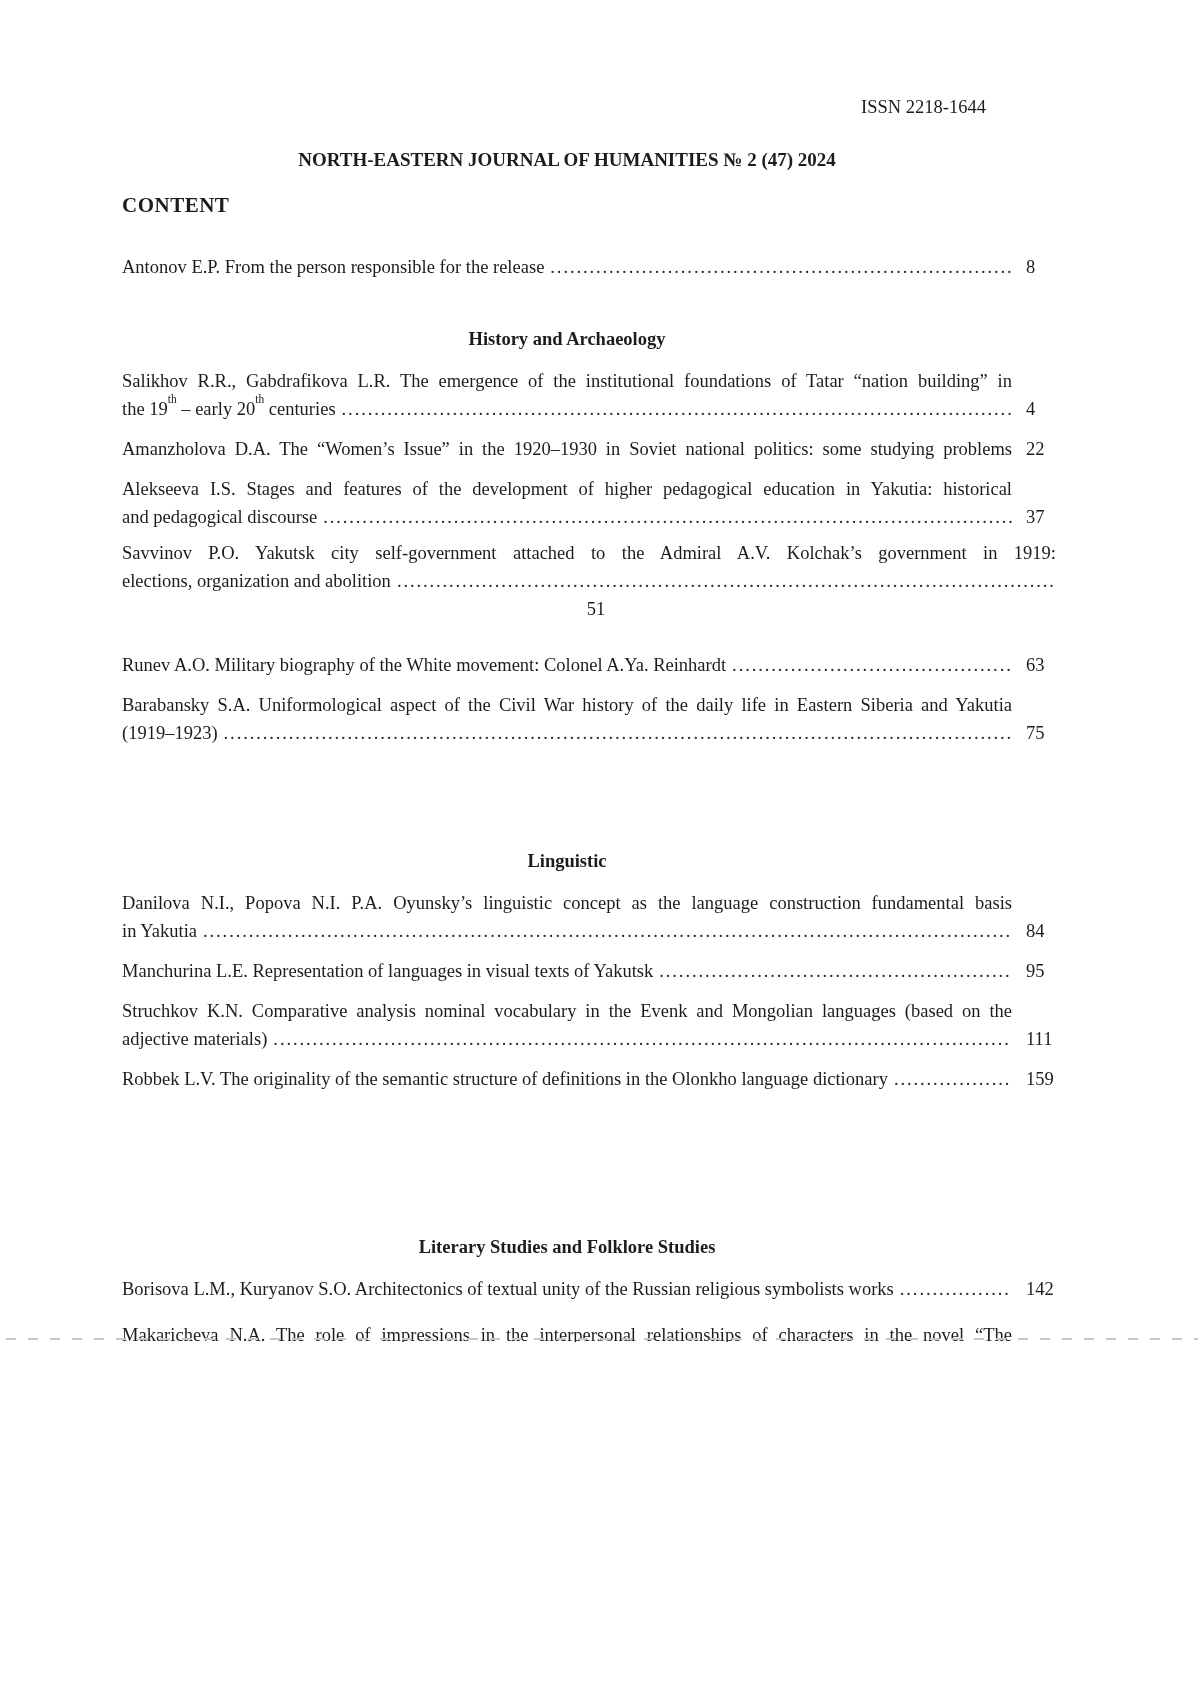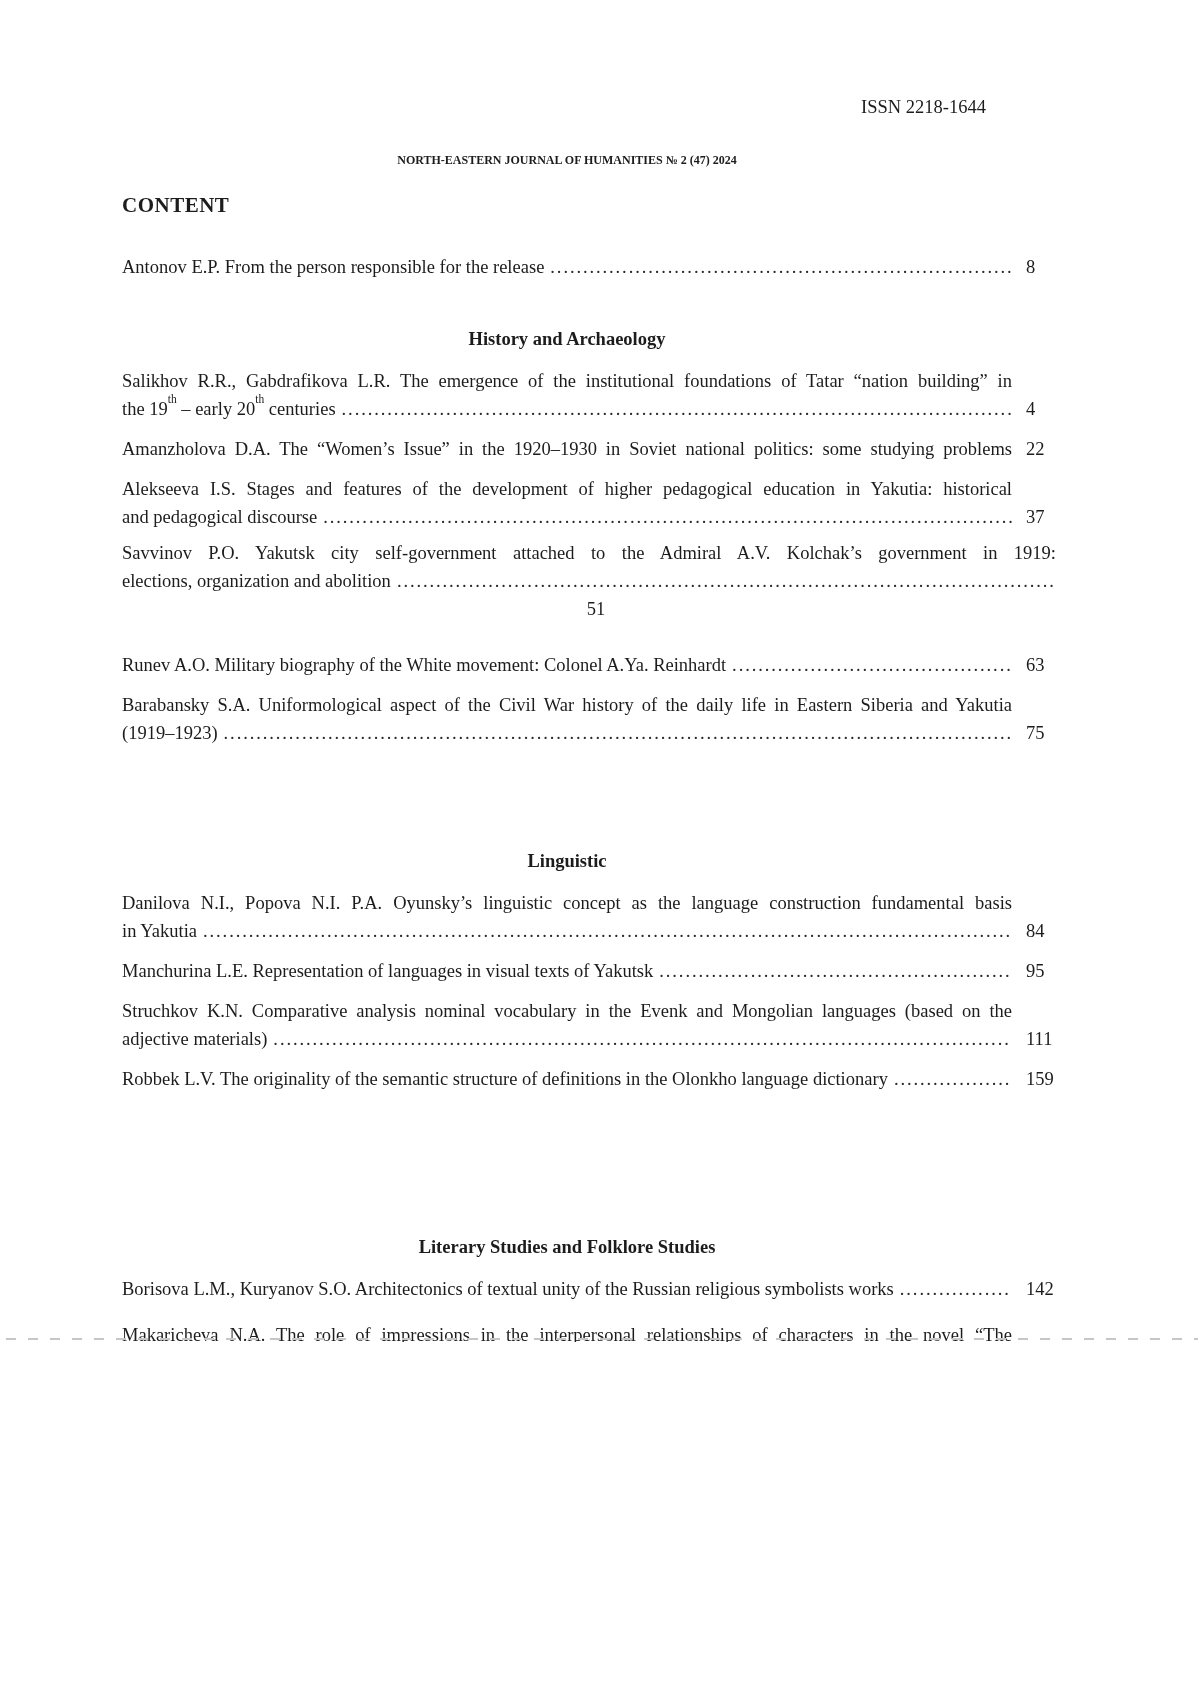--- a/index.html
+++ b/index.html
@@ -6,21 +6,21 @@
   body {
     width: 1202px; height: 1701px; position: relative;
     font-family: "Liberation Serif", "DejaVu Serif", serif;
     font-size: 18.5px; color: #1c1c1c;
   }
   .sheet { box-sizing: border-box; width: 1202px; height: 1342px;
            padding: 94px 146px 0 122px; position: relative; overflow: hidden; }
 
   .issn { text-align: right; padding-right: 70px; line-height: 26px; }
 
-  .jtitle   { text-align: center; font-weight: bold; font-size: 12px;
+  .jtitle   { text-align: center; font-weight: bold; font-size: 19px;
               margin: 26px 44px 0 0; line-height: 28px; }
   .cheading { text-align: left; font-weight: bold; font-size: 21px;
               margin: 17px 44px 12px 0; line-height: 28px; letter-spacing: 0.5px; }
 
   .sec-heading { text-align: center; font-weight: bold; line-height: 28px;
                  margin: 44px 44px 14px 0; }
   .sec-heading.ling { margin-top: 100px; }
   .sec-heading.lit  { margin-top: 140px; }
 
   .entry { display: flex; margin: 0 0 12px 0; }

